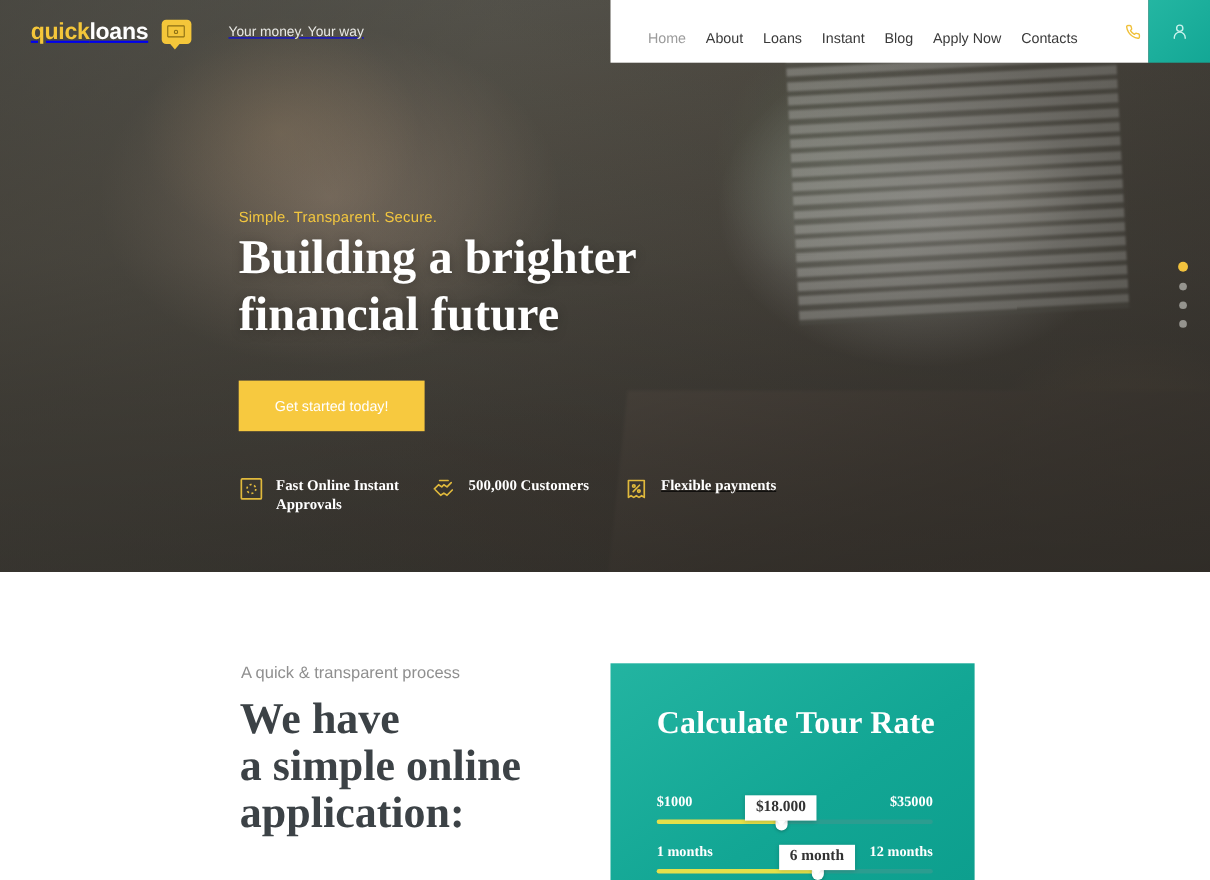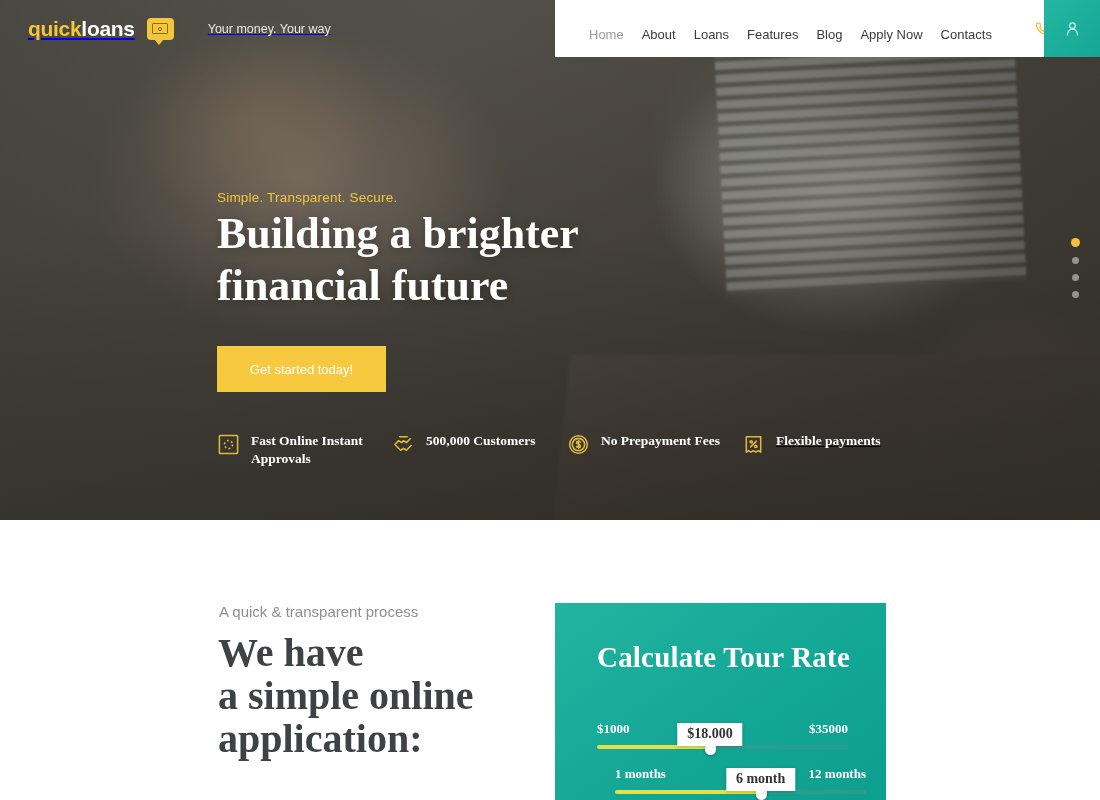--- a/index.html
+++ b/index.html
@@ -157,21 +157,21 @@
     background:linear-gradient(145deg,#23b4a1 0%, #12a694 60%, #0d9f8e 100%);
     overflow:hidden;
   }
   .calc-title {
     position:absolute; left:42px; top:38px;
     font-family:"Liberation Serif", serif; font-weight:bold;
     font-size:29px; color:#ffffff; letter-spacing:0.2px;
   }
   .slider-group { position:absolute; left:42px; width:251px; }
   .sg1 { top:118px; }
-  .sg2 { top:163px;margin-left:18px; }
+  .sg2 { top:163px; }
   .sl-row { position:relative; height:20px; }
   .sl-min, .sl-max {
     position:absolute; top:0;
     font-family:"Liberation Serif", serif; font-weight:bold;
     font-size:13px; color:#ffffff; white-space:nowrap;
   }
   .sl-min { left:0; }
   .sl-max { right:0; }
   .sl-track {
     position:absolute; left:0; width:251px; height:4px; border-radius:2px;
@@ -219,21 +219,21 @@
           </span>
       </span>
       <span class="tagline">Your money. Your way</span>
     </a>
 
     <div class="navbox">
       <nav class="nav-links">
         <a href="#" class="active">Home</a>
         <a href="#">About</a>
         <a href="#">Loans</a>
-        <a href="#">Features</a>
+        <a href="#">Instant</a>
         <a href="#">Blog</a>
         <a href="#">Apply Now</a>
         <a href="#">Contacts</a>
       </nav>
       <div class="nav-sep"></div>
       <a class="phone" href="#">
         <svg width="14" height="14" viewBox="0 0 24 24" fill="none" stroke="#f0c13c" stroke-width="2.2" stroke-linecap="round" stroke-linejoin="round">
           <path d="M22 16.9v3a2 2 0 0 1-2.2 2 19.8 19.8 0 0 1-8.6-3.1 19.5 19.5 0 0 1-6-6A19.8 19.8 0 0 1 2.1 4.2 2 2 0 0 1 4.1 2h3a2 2 0 0 1 2 1.7c.1 1 .4 1.9.7 2.8a2 2 0 0 1-.5 2.1L8.1 9.9a16 16 0 0 0 6 6l1.3-1.2a2 2 0 0 1 2.1-.5c.9.3 1.8.6 2.8.7a2 2 0 0 1 1.7 2z"></path>
         </svg>
         <span>1-855-672-2788</span>
@@ -267,28 +267,20 @@
 
     <div class="feature f1">
       <svg class="ficon" viewBox="0 0 24 24" fill="none" stroke="#e0b93c" stroke-width="1.6" stroke-linecap="round" stroke-linejoin="round">
         <path d="M3 12l4-4 3 2 2-2 3 2 4-4"></path>
         <path d="M4 13l5 5 3-2 3 2 5-5"></path>
         <path d="M8 4h8"></path>
       </svg>
       <span class="flabel">500,000 Customers</span>
     </div>
 
-    <div class="feature f2">
-      <svg class="ficon" viewBox="0 0 24 24" fill="none" stroke="#e0b93c" stroke-width="1.6">
-        <circle cx="12" cy="12" r="9.2"></circle>
-        <circle cx="12" cy="12" r="6.4"></circle>
-        <path d="M12 8v8M14 9.6a2.2 2.2 0 0 0-2-1c-1.2 0-2 .7-2 1.6s.8 1.3 2 1.6 2 .8 2 1.7-.9 1.6-2 1.6a2.2 2.2 0 0 1-2-1" stroke-linecap="round"></path>
-      </svg>
-      <span class="flabel">No Prepayment Fees</span>
-    </div>
 
     <div class="feature f3">
       <svg class="ficon" viewBox="0 0 24 24" fill="none" stroke="#e0b93c" stroke-width="1.6" stroke-linecap="round" stroke-linejoin="round">
         <path d="M4.5 4h15v16l-2.5-1.6L14.5 20 12 18.4 9.5 20 7 18.4 4.5 20z"></path>
         <path d="M9 14.5l6-6"></path>
         <circle cx="9.6" cy="9.2" r="1.2"></circle>
         <circle cx="14.4" cy="14" r="1.2"></circle>
       </svg>
       <span class="flabel">Flexible payments</span>
     </div>

